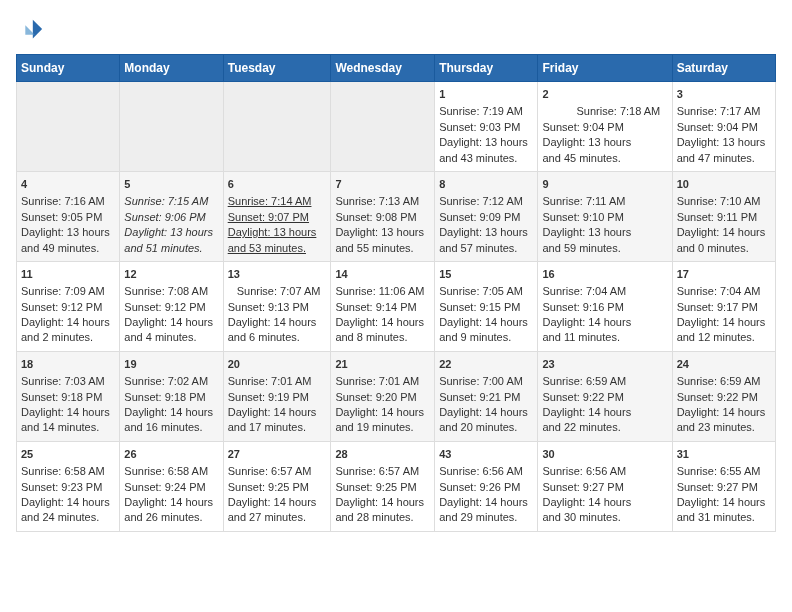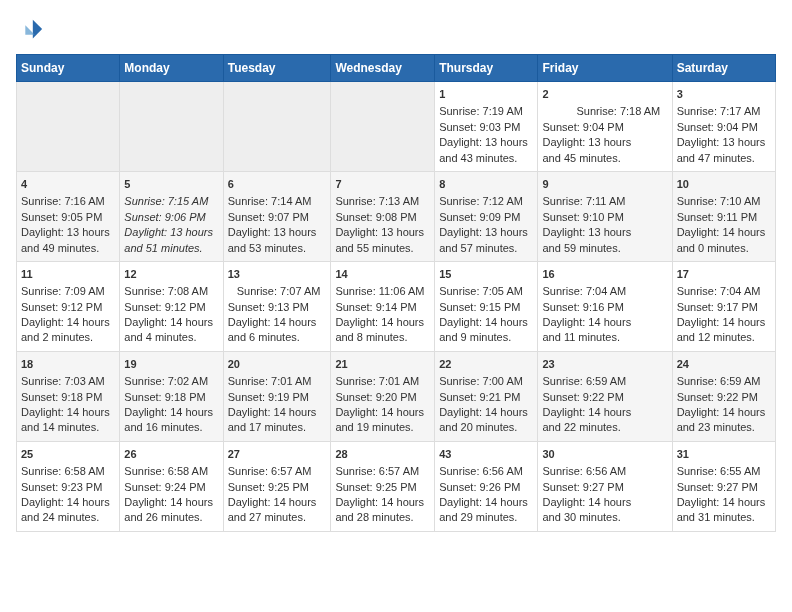--- a/index.html
+++ b/index.html
@@ -147,21 +147,21 @@
       </tr>
       <tr>
         <td><span class="day-num">4</span><span style="white-space: pre-line;">Sunrise: 7:16 AM
 Sunset: 9:05 PM
 Daylight: 13 hours
 and 49 minutes.</span></td>
         <td><span class="day-num">5</span><span style="white-space: pre-line; font-style: italic;">Sunrise: 7:15 AM
 Sunset: 9:06 PM
 Daylight: 13 hours
 and 51 minutes.</span></td>
-        <td><span class="day-num">6</span><span style="white-space: pre-line;">Sunrise: 7:14 AM
+        <td><span class="day-num">6</span><span style="white-space: pre-line; text-decoration: underline;">Sunrise: 7:14 AM
 Sunset: 9:07 PM
 Daylight: 13 hours
 and 53 minutes.</span></td>
         <td><span class="day-num">7</span><span style="white-space: pre-line;">Sunrise: 7:13 AM
 Sunset: 9:08 PM
 Daylight: 13 hours
 and 55 minutes.</span></td>
         <td><span class="day-num">8</span><span style="white-space: pre-line;">Sunrise: 7:12 AM
 Sunset: 9:09 PM
 Daylight: 13 hours

